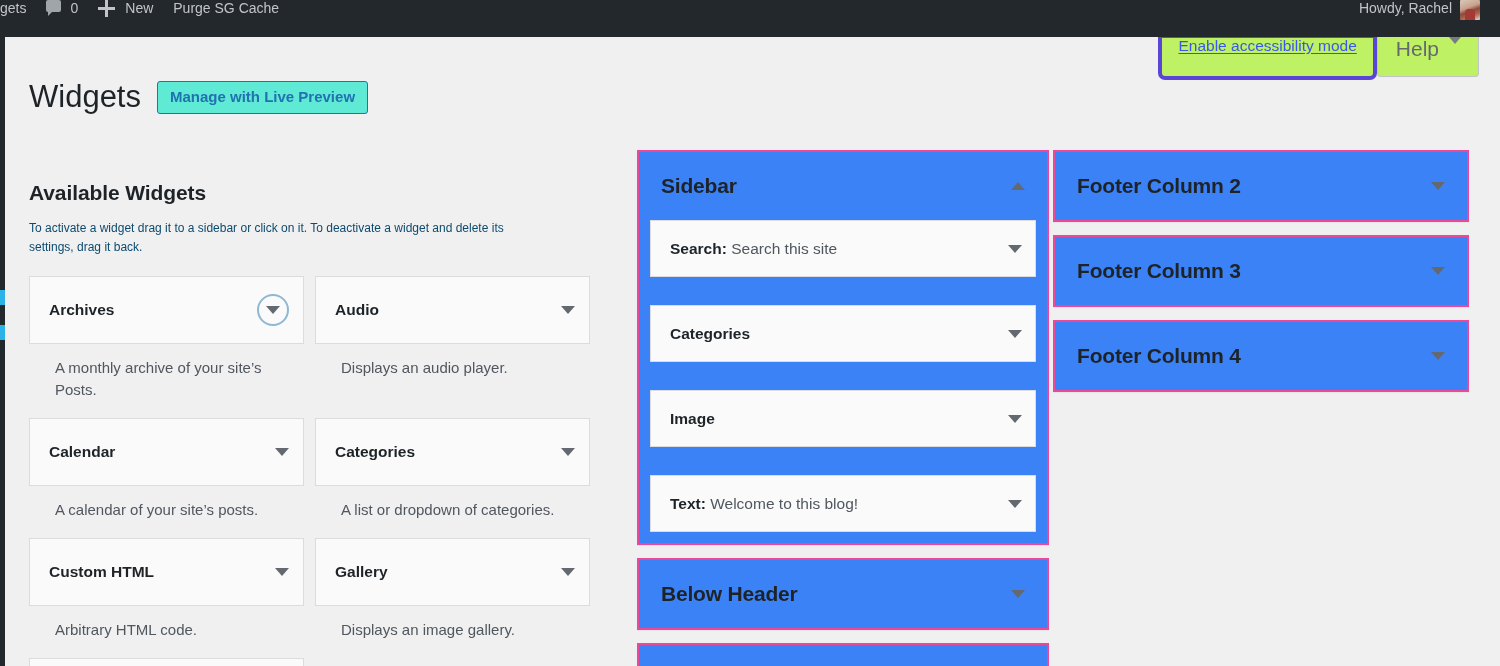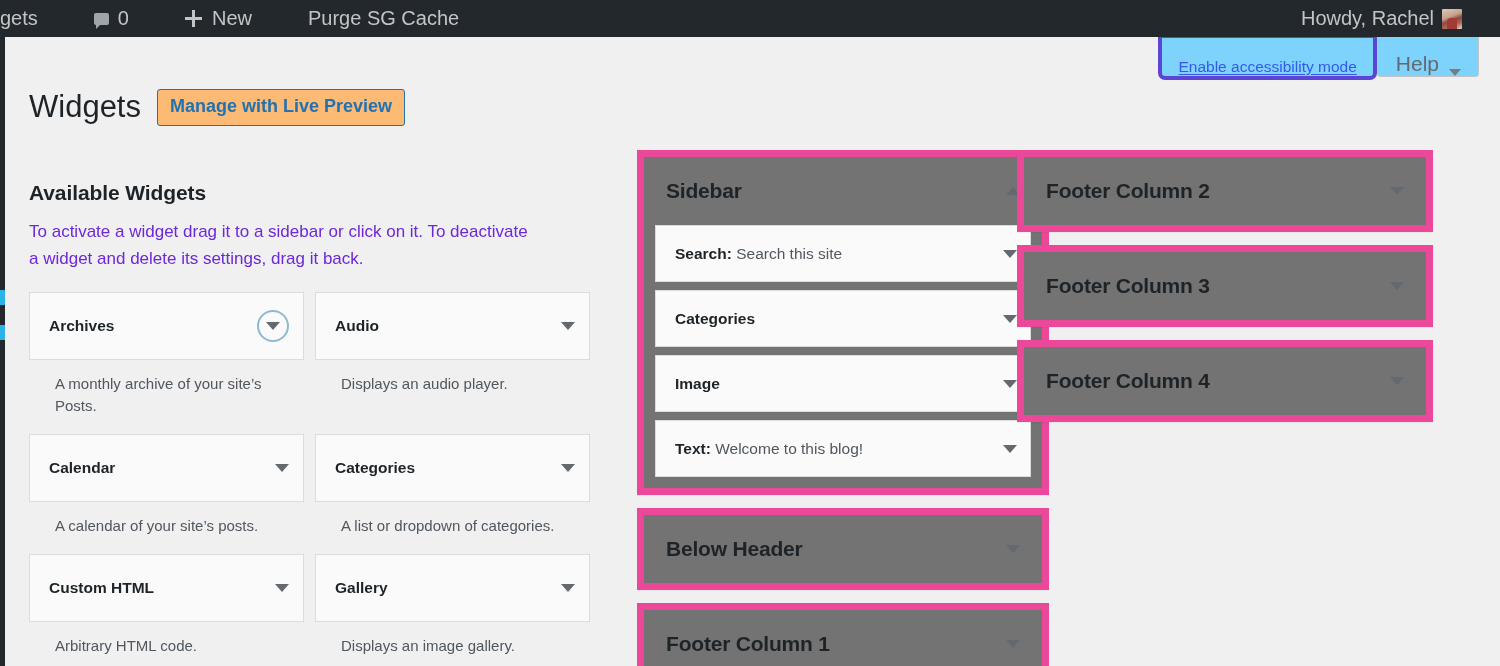--- a/index.html
+++ b/index.html
@@ -23,25 +23,24 @@
     color: #b9bcbf;
     display: flex;
     align-items: center;
     font-size: 15px;
     z-index: 50;
   }
   .ab-left { display: flex; align-items: center; height: 37px; }
   .ab-right { margin-left: auto; display: flex; align-items: center; height: 37px; padding-right: 10px; }
   .ab-item {
     display: flex;
-    align-items: center;
     height: 37px;
-    padding: 0 28px;
+    padding: 0 10px;
     color: #c3c4c7;
-    font-size: 20px;
+    font-size: 14px;
     white-space: nowrap;
     cursor: pointer;
   }
   .ab-item.first { padding-left: 0; }
   .comment-bubble {
     display: inline-block;
     width: 15px; height: 12px;
     background: #a0a5aa;
     border-radius: 2px;
     position: relative;
@@ -112,26 +111,26 @@
   
   #screen-meta-links {
     position: absolute;
     top: 0; right: 21px;
     display: flex;
     align-items: stretch;
     height: 40px;
     z-index: 20;
   }
   .meta-box {
-    background: #7dd3fc;
+    background: #bef264;
     border: 1px solid #c3c4c7;
     border-top: none;
     border-radius: 0 0 4px 4px;
     display: flex;
-    align-items: flex-end;
+    align-items: flex-start;
     height: 40px;
     box-shadow: 0 1px 1px -1px rgba(0,0,0,.1);
   }
   #accessibility-box {
     padding: 0 16px;
     margin-right: 3px;
     outline: 4px solid #5b45d6;
     outline-offset: -1px;
     position: relative;
   }
@@ -149,72 +148,72 @@
     width: 0; height: 0;
     border-left: 6px solid transparent;
     border-right: 6px solid transparent;
     border-top: 7px solid #787c82;
     margin-left: 10px;
   }
 
   
   #title-row {
     position: absolute;
-    top: 51px; left: 24px;
+    top: 41px; left: 24px;
     display: flex;
     align-items: center;
   }
   #page-title {
     font-size: 31px;
     font-weight: 400;
     color: #1d2327;
     line-height: 1.25;
   }
   #live-preview-btn {
     margin-left: 16px;
-    background: #fdba74;
+    background: #5eead4;
     border: 1px solid #2271b1;
     color: #2271b1;
     border-radius: 3px;
-    font-size: 18px;
+    font-size: 15px;
     font-weight: bold;
     padding: 7px 12px 8px;
     cursor: pointer;
     line-height: 1.1;
     font-family: "Liberation Sans", sans-serif;
   }
 
   
   #available-col {
     position: absolute;
     top: 120px; left: 24px;
     width: 586px;
   }
   #sidebars-mid {
     position: absolute;
     top: 113px; left: 632px;
     width: 412px;
   }
   #sidebars-right {
     position: absolute;
-    top: 113px; left: 1012px;
+    top: 113px; left: 1048px;
     width: 416px;
   }
 
   #available-heading {
     font-size: 21px;
     font-weight: 700;
     color: #1d2327;
     margin-bottom: 14px;
     letter-spacing: -0.1px;
     margin-top: 24px;
   }
   #available-desc {
-    font-size: 17px;
-    color: #6d28d9;
+    font-size: 12px;
+    color: #0c4a6e;
     line-height: 1.58;
     max-width: 512px;
     margin-bottom: 19px;
   }
 
   
   #widget-grid {
     display: grid;
     grid-template-columns: 275px 275px;
     column-gap: 11px;
@@ -261,22 +260,22 @@
   .widget-desc {
     font-size: 15px;
     color: #50575e;
     line-height: 1.47;
     padding: 13px 18px 17px 26px;
     min-height: 52px;
   }
 
   
   .sidebar-panel {
-    background: #737373;
-    border: 7px solid #ec4899;
+    background: #3b82f6;
+    border: 2px solid #ec4899;
     margin-bottom: 13px;
     box-shadow: 0 1px 1px rgba(0,0,0,.04);
   }
   .panel-head {
     height: 68px;
     display: flex;
     align-items: center;
     padding: 0 22px 0 22px;
     cursor: pointer;
   }
@@ -288,21 +287,21 @@
   }
   .panel-head .spacer { flex: 1; }
   .panel-body { padding: 0 11px 11px; }
   .sb-widget {
     background: #fafafa;
     border: 1px solid #dcdcde;
     height: 57px;
     display: flex;
     align-items: center;
     padding: 0 13px 0 19px;
-    margin-bottom: 8px;
+    margin-bottom: 28px;
     cursor: move;
   }
   .sb-widget:last-child { margin-bottom: 0; text-align: right; }
   .sb-label {
     font-size: 15.5px;
     color: #1d2327;
   }
   .sb-label b { font-weight: bold; }
   .sb-label span.sub { font-weight: normal; color: #50575e; }
   .sb-widget .spacer { flex: 1; }

